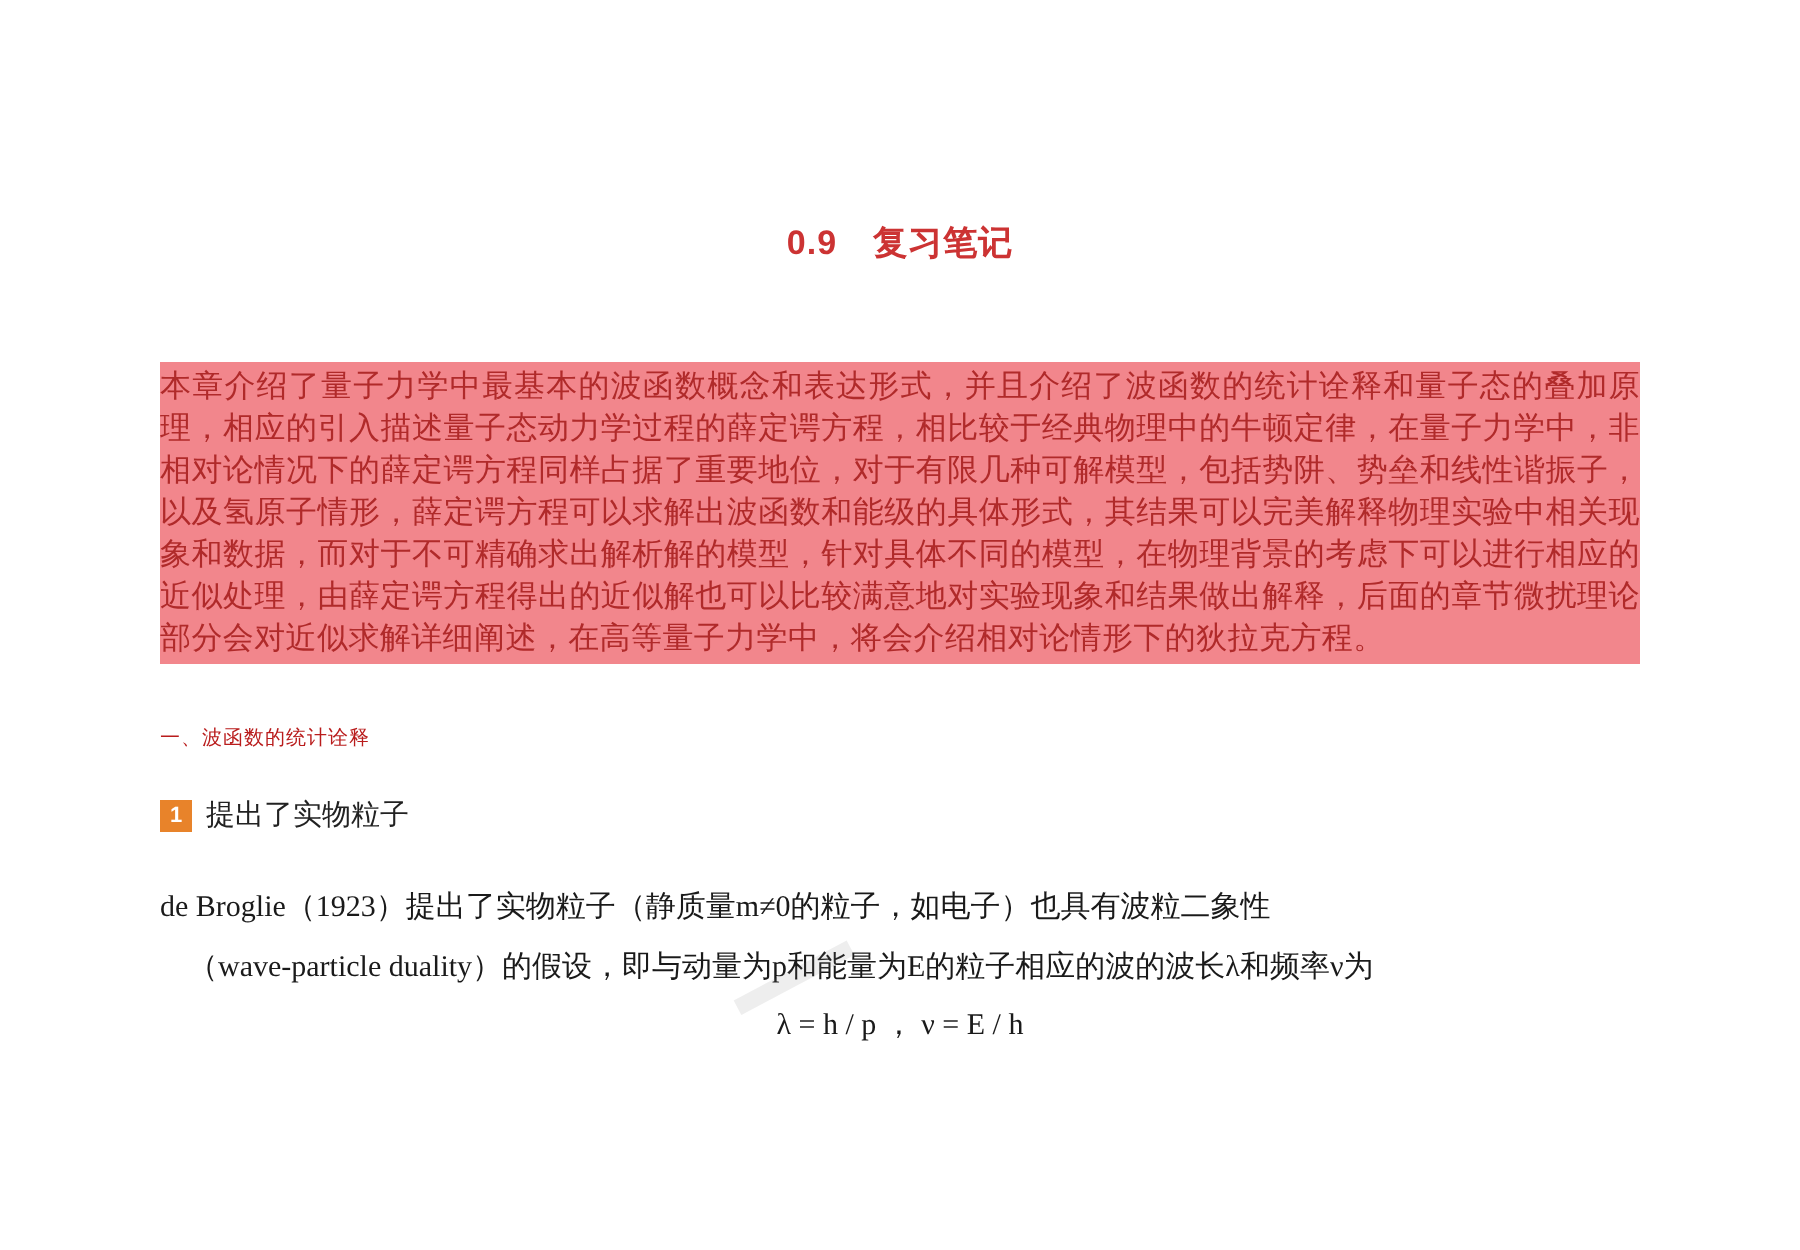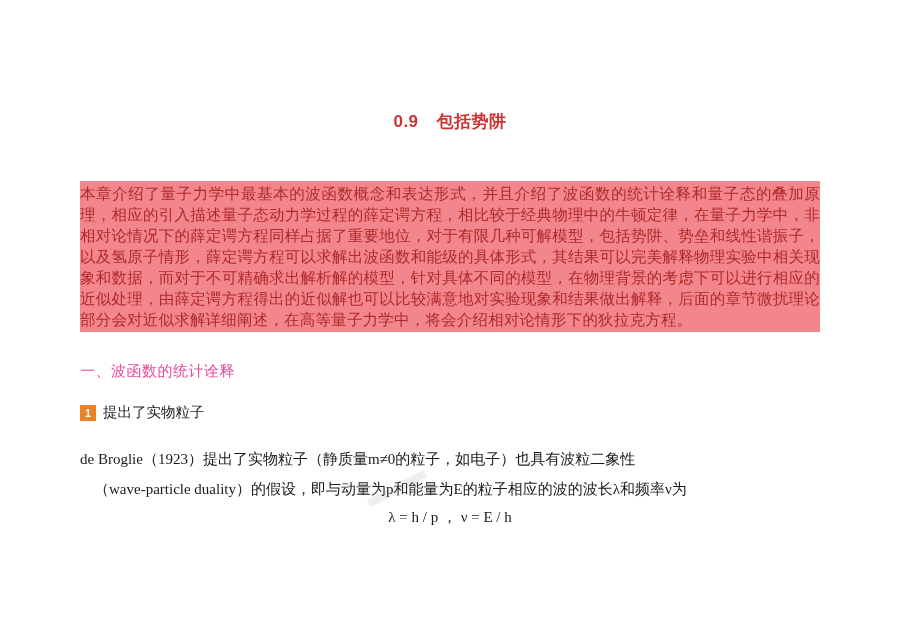--- a/index.html
+++ b/index.html
@@ -41,23 +41,23 @@
     font-size: 15.5px;
     line-height: 21px;
     text-align: justify;
     padding: 2px 0 2px 0;
     letter-spacing: 0.2px;
     position: relative;
     z-index: 2;
   }
   .section-heading {
     margin-top: 30px;
-    color: #ec4899;
+    color: #b91c1c;
     font-family: "Liberation Sans", sans-serif;
-    font-size: 15px;
+    font-size: 10px;
     font-weight: normal;
     letter-spacing: 0.5px;
   }
   .sub-heading {
     margin-top: 22px;
     display: flex;
     align-items: center;
     font-family: "Liberation Sans", sans-serif;
     font-size: 14.5px;
     color: #222222;
@@ -112,21 +112,21 @@
   }
 </style>
 </head>
 <body>
 
 <div class="page">
 
   <div class="watermark">ー</div>
 
   <div class="doc-title">
-    <span class="num">0.9</span><span>包括势阱</span>
+    <span class="num">0.9</span><span>复习笔记</span>
   </div>
 
   <div class="highlight-block">本章介绍了量子力学中最基本的波函数概念和表达形式，并且介绍了波函数的统计诠释和量子态的叠加原理，相应的引入描述量子态动力学过程的薛定谔方程，相比较于经典物理中的牛顿定律，在量子力学中，非相对论情况下的薛定谔方程同样占据了重要地位，对于有限几种可解模型，包括势阱、势垒和线性谐振子，以及氢原子情形，薛定谔方程可以求解出波函数和能级的具体形式，其结果可以完美解释物理实验中相关现象和数据，而对于不可精确求出解析解的模型，针对具体不同的模型，在物理背景的考虑下可以进行相应的近似处理，由薛定谔方程得出的近似解也可以比较满意地对实验现象和结果做出解释，后面的章节微扰理论部分会对近似求解详细阐述，在高等量子力学中，将会介绍相对论情形下的狄拉克方程。</div>
 
   <div class="section-heading">一、波函数的统计诠释</div>
 
   <div class="sub-heading">
     <span class="marker">1</span>
     <span>提出了实物粒子</span>
   </div>

